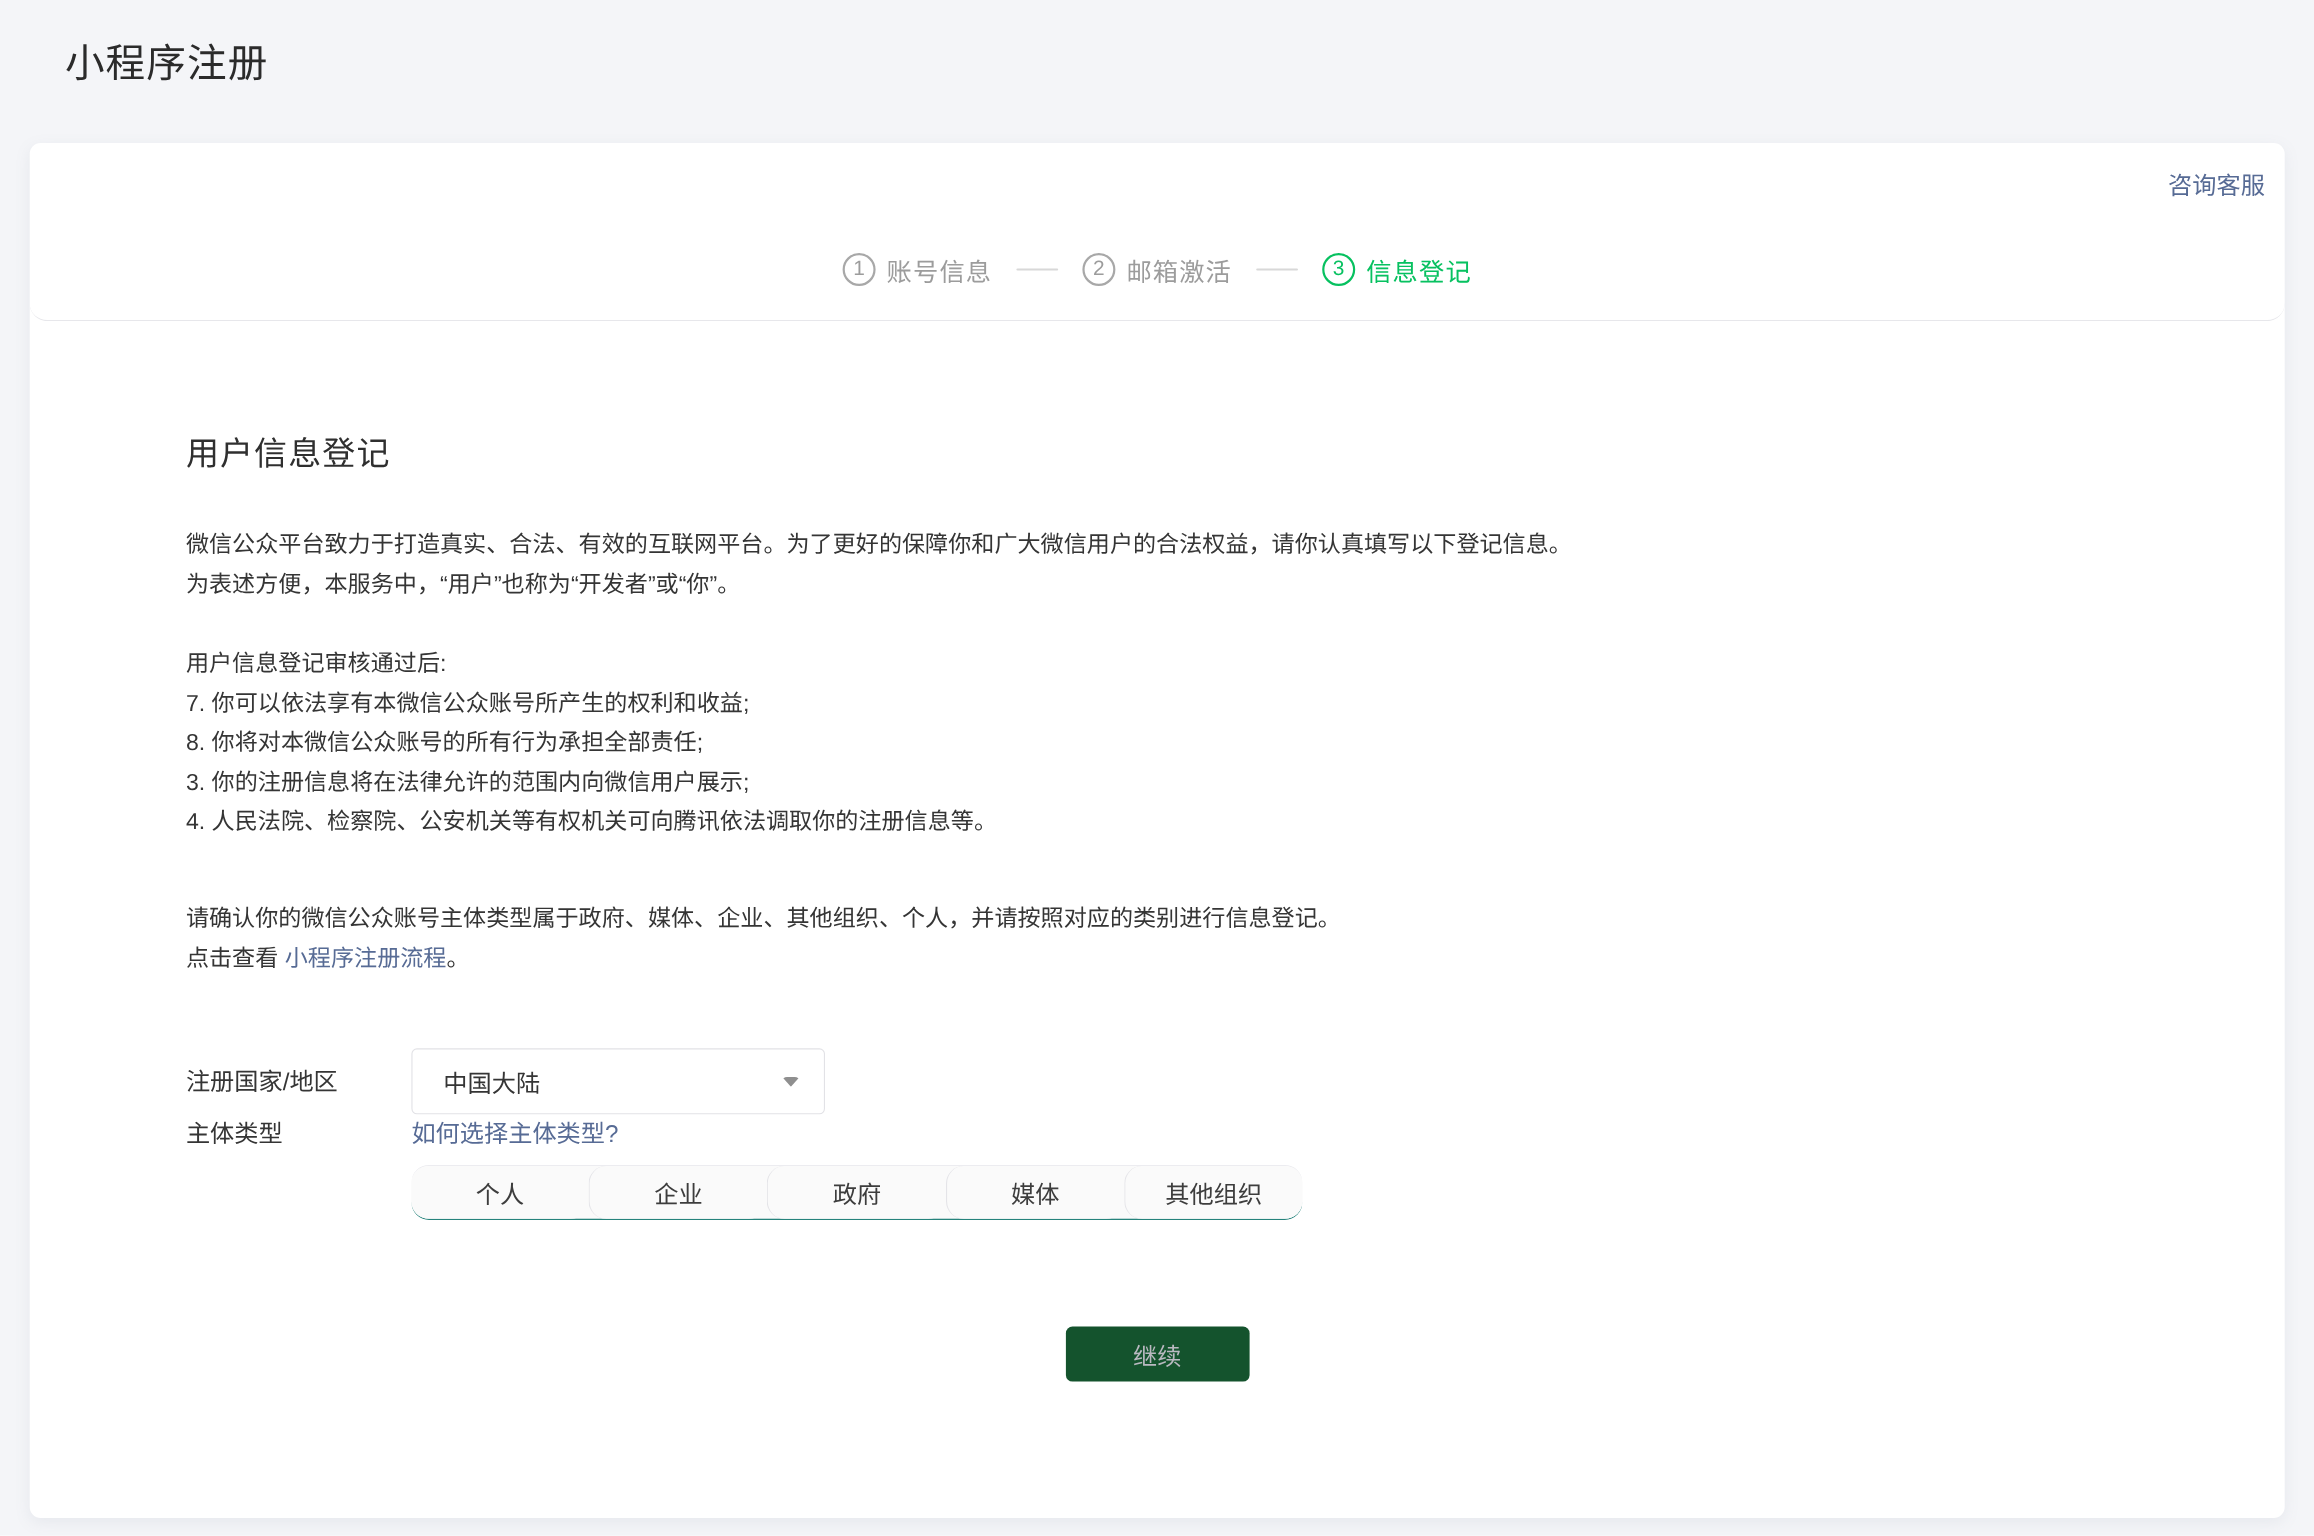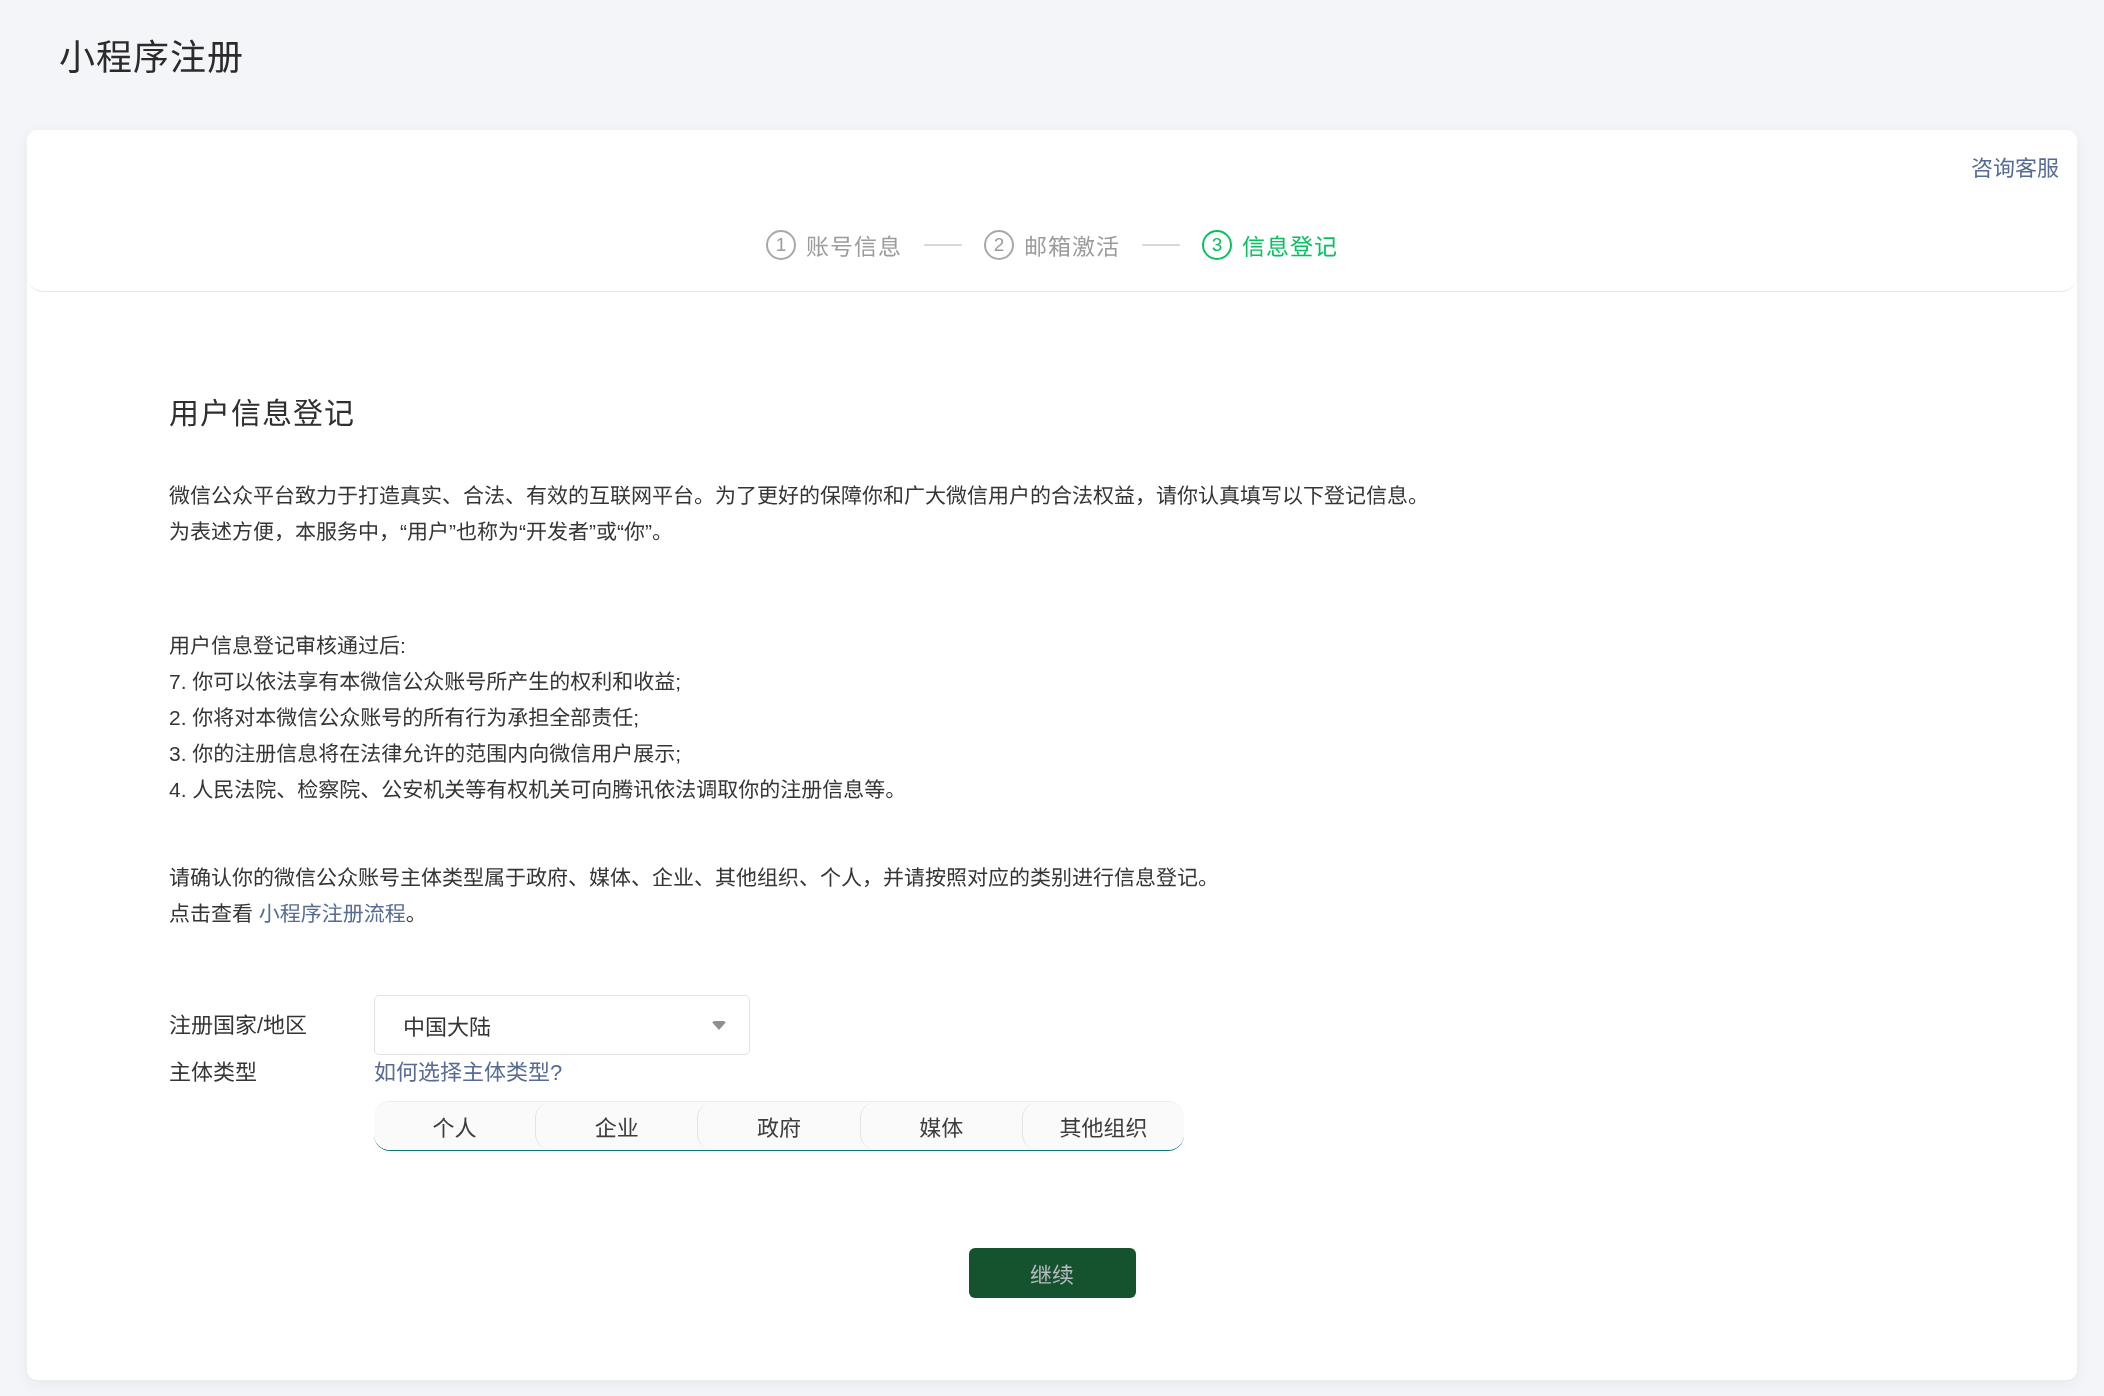--- a/index.html
+++ b/index.html
@@ -54,21 +54,21 @@
     margin: 0 22px; border-radius: 1px;
   }
 
   
   .card-body { padding: 106px 142px 0 142px; }
   .section-heading {
     font-size: 30px; font-weight: 400; color: #2f2f2f;
     line-height: 32px; margin-bottom: 48px; letter-spacing: 1px;
   }
   .para { font-size: 21px; line-height: 36px; color: #353535; }
-  .intro-para { margin-bottom: 78px; }
+  .intro-para { margin-bottom: 36px; }
   .rights-block { margin-bottom: 52px; }
   .rights-block div { font-size: 21px; line-height: 36px; color: #353535; }
   .confirm-block { margin-bottom: 63px; }
   .inline-link { color: #576b95; text-decoration: none; cursor: pointer; }
 
   
   .form-row { display: flex; align-items: flex-start; }
   .form-label {
     width: 205px; flex: 0 0 205px;
     font-size: 22px; color: #353535; line-height: 36px;
@@ -158,21 +158,21 @@
     <div class="section-heading">用户信息登记</div>
 
     <div class="para intro-para">
       <div>微信公众平台致力于打造真实、合法、有效的互联网平台。为了更好的保障你和广大微信用户的合法权益，请你认真填写以下登记信息。</div>
       <div>为表述方便，本服务中，“用户”也称为“开发者”或“你”。</div>
     </div>
 
     <div class="rights-block">
       <div>用户信息登记审核通过后:</div>
       <div>7. 你可以依法享有本微信公众账号所产生的权利和收益;</div>
-      <div>2. 你将对本微信公众账号的所有行为承担全部责任;</div>
+      <div>8. 你将对本微信公众账号的所有行为承担全部责任;</div>
       <div>3. 你的注册信息将在法律允许的范围内向微信用户展示;</div>
       <div>4. 人民法院、检察院、公安机关等有权机关可向腾讯依法调取你的注册信息等。</div>
     </div>
 
     <div class="para confirm-block">
       <div>请确认你的微信公众账号主体类型属于政府、媒体、企业、其他组织、个人，并请按照对应的类别进行信息登记。</div>
       <div><span>点击查看 </span><a class="inline-link">小程序注册流程</a><span>。</span></div>
     </div>
 
     <div class="form-row row-country">

